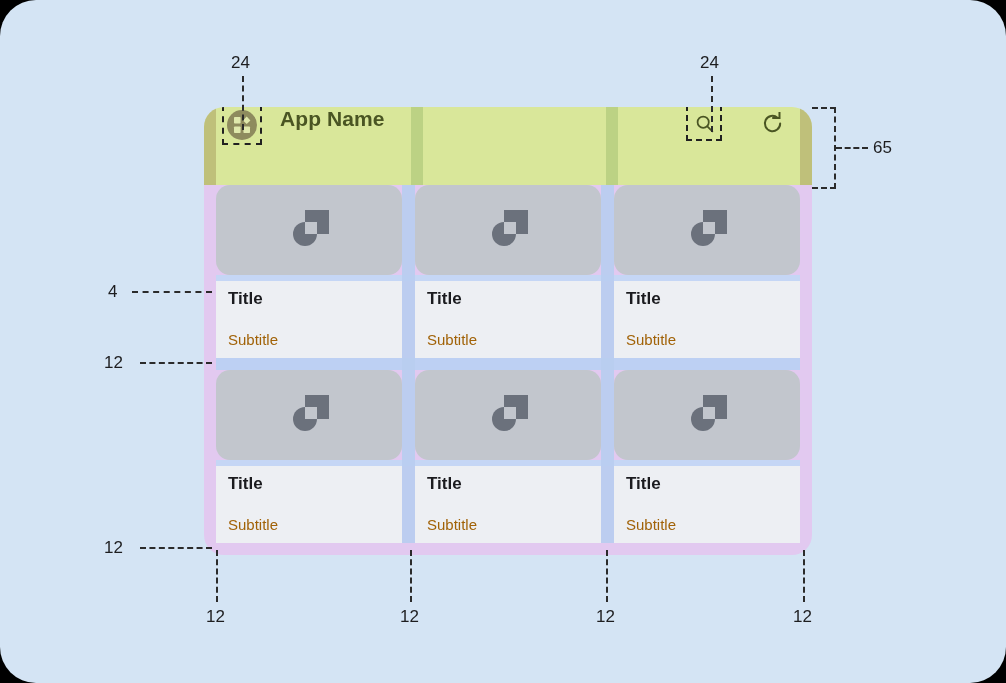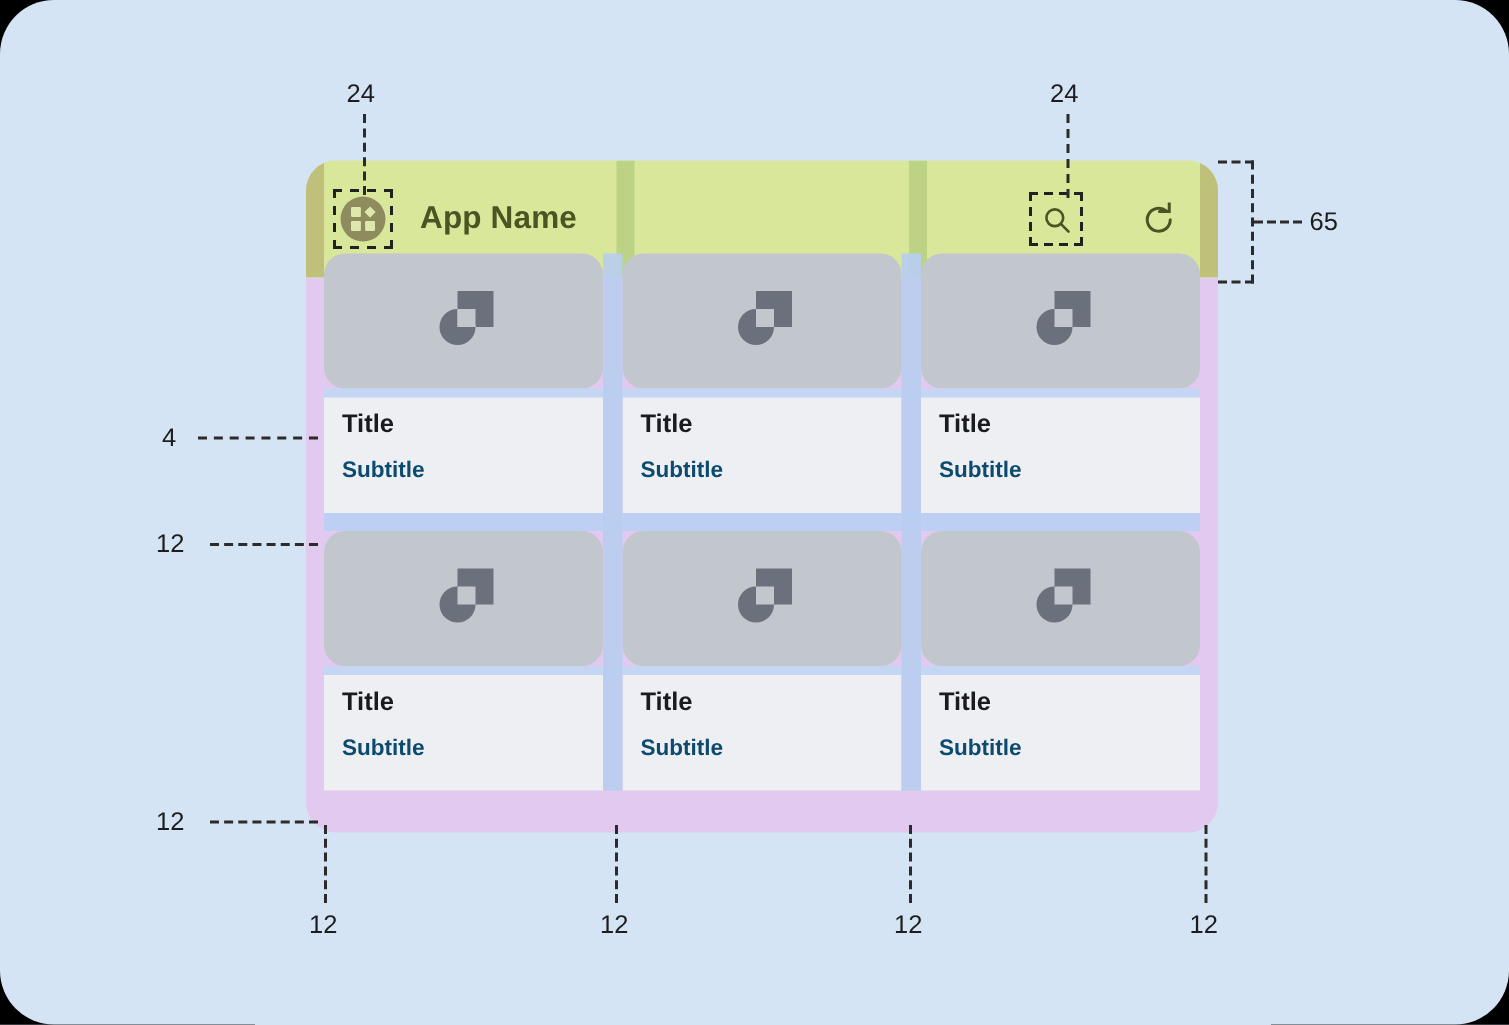--- a/index.html
+++ b/index.html
@@ -74,21 +74,21 @@
     background: rgba(105,150,70,0.26);
   }
   #appbar-gap-1 { left: 207px; }
   #appbar-gap-2 { left: 402px; }
 
   #appbar-content {
     position: absolute;
     left: 0; top: 0;
     width: 608px; height: 78px;
     display: flex;
-    align-items: center;
+    align-items: flex-start;
     padding: 0 12px;
     box-sizing: border-box;
   }
   #menu-icon-box {
     width: 36px;
     height: 36px;
     margin-left: 8px;
     outline: 2px dashed #212121;
     outline-offset: 0px;
     display: flex;
@@ -128,21 +128,21 @@
     display: flex;
     align-items: center;
     justify-content: center;
     flex: none;
   }
 
   
   #grid {
     position: absolute;
     left: 12px;
-    top: 62px;
+    top: 78px;
     width: 592px;
     height: 358px;
   }
   .grid-row { position: absolute; left: 0; width: 584px; }
   #grid-row-1 { top: 0;   height: 173px; }
   #grid-row-2 { top: 185px; height: 173px; }
 
   .card {
     position: absolute;
     top: 0;
@@ -175,24 +175,24 @@
     box-sizing: border-box;
   }
   .card-title {
     font-size: 17px;
     font-weight: bold;
     color: #1b1b1f;
     line-height: 22px;
   }
   .card-subtitle {
     font-size: 15px;
-    font-weight: bold;
-    color: #0c4a6e;
+    font-weight: normal;
+    color: #a16207;
     line-height: 22px;
-    margin-top: 9px;
+    margin-top: 19px;
   }
 
   
   .gap-v {
     position: absolute;
     top: 0;
     width: 13px;
     height: 358px;
     background: #b9cdf0;
     opacity: 0.92;

